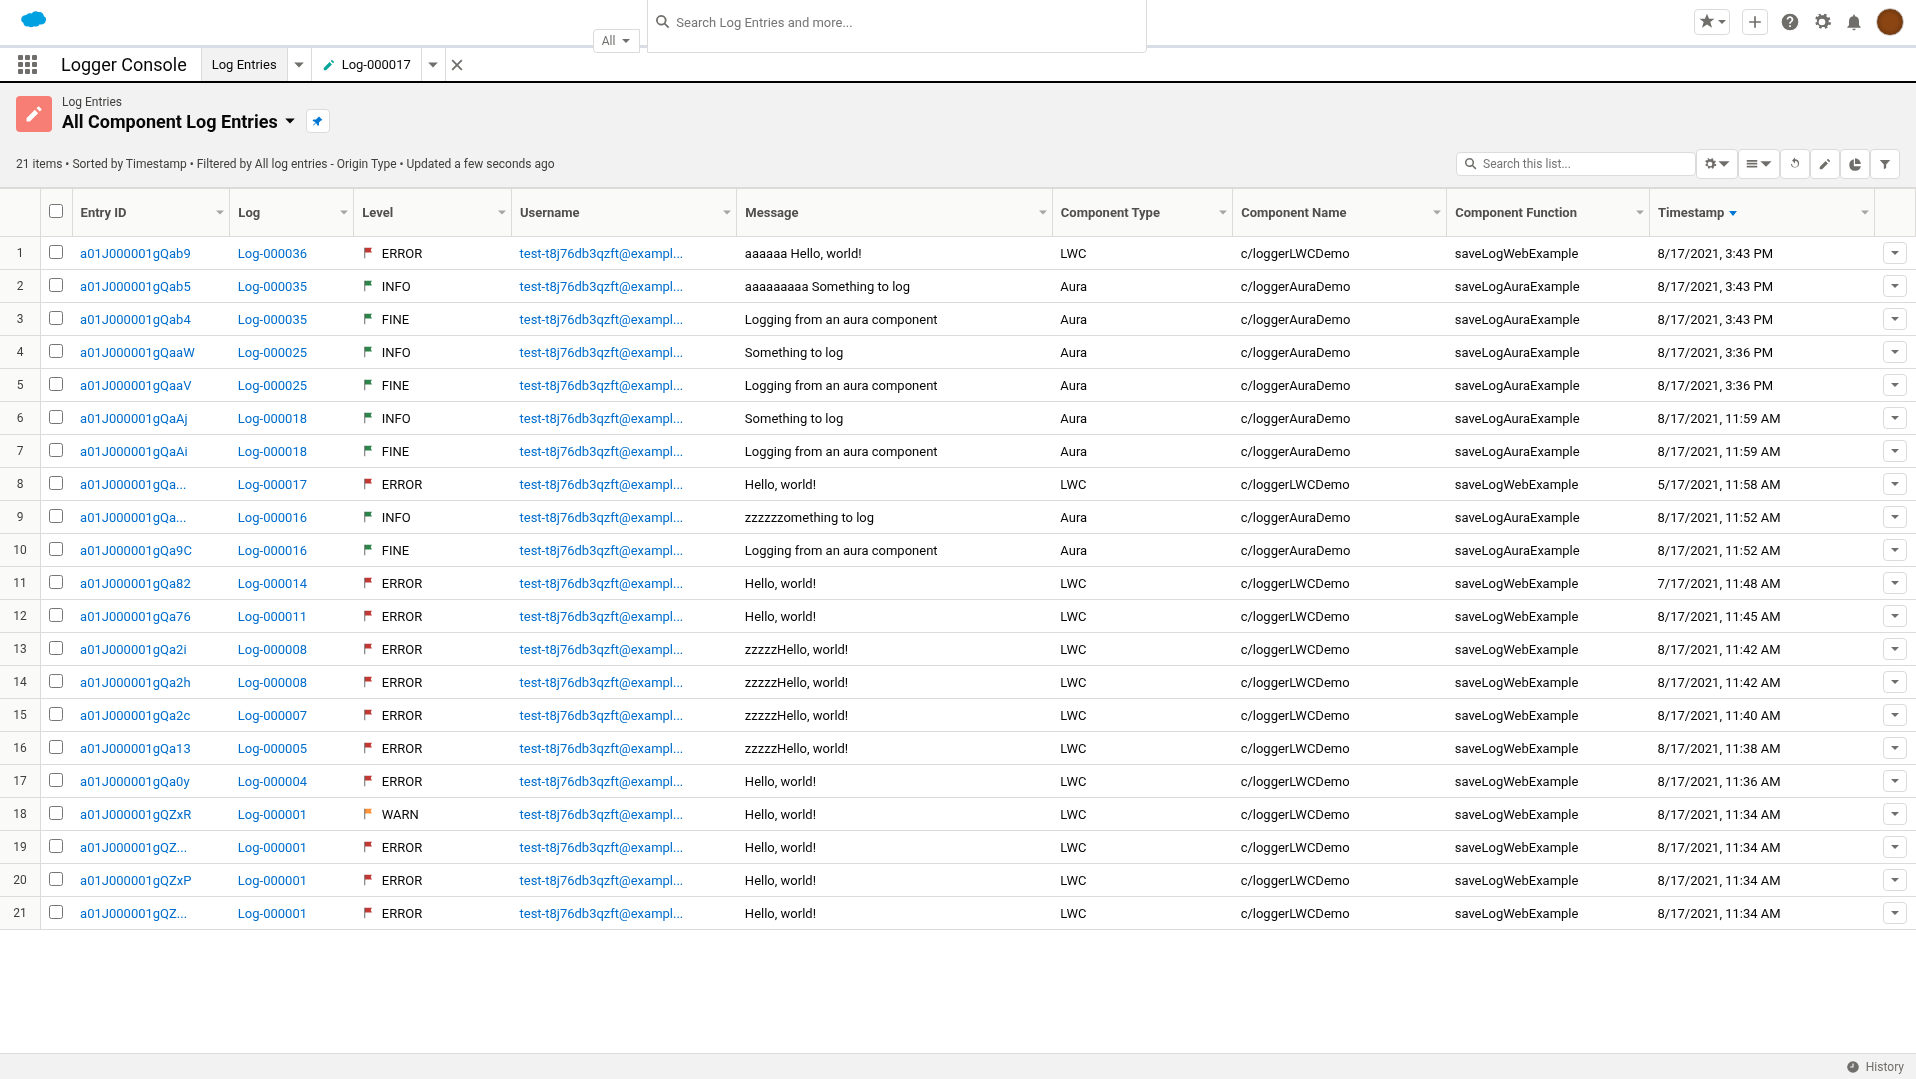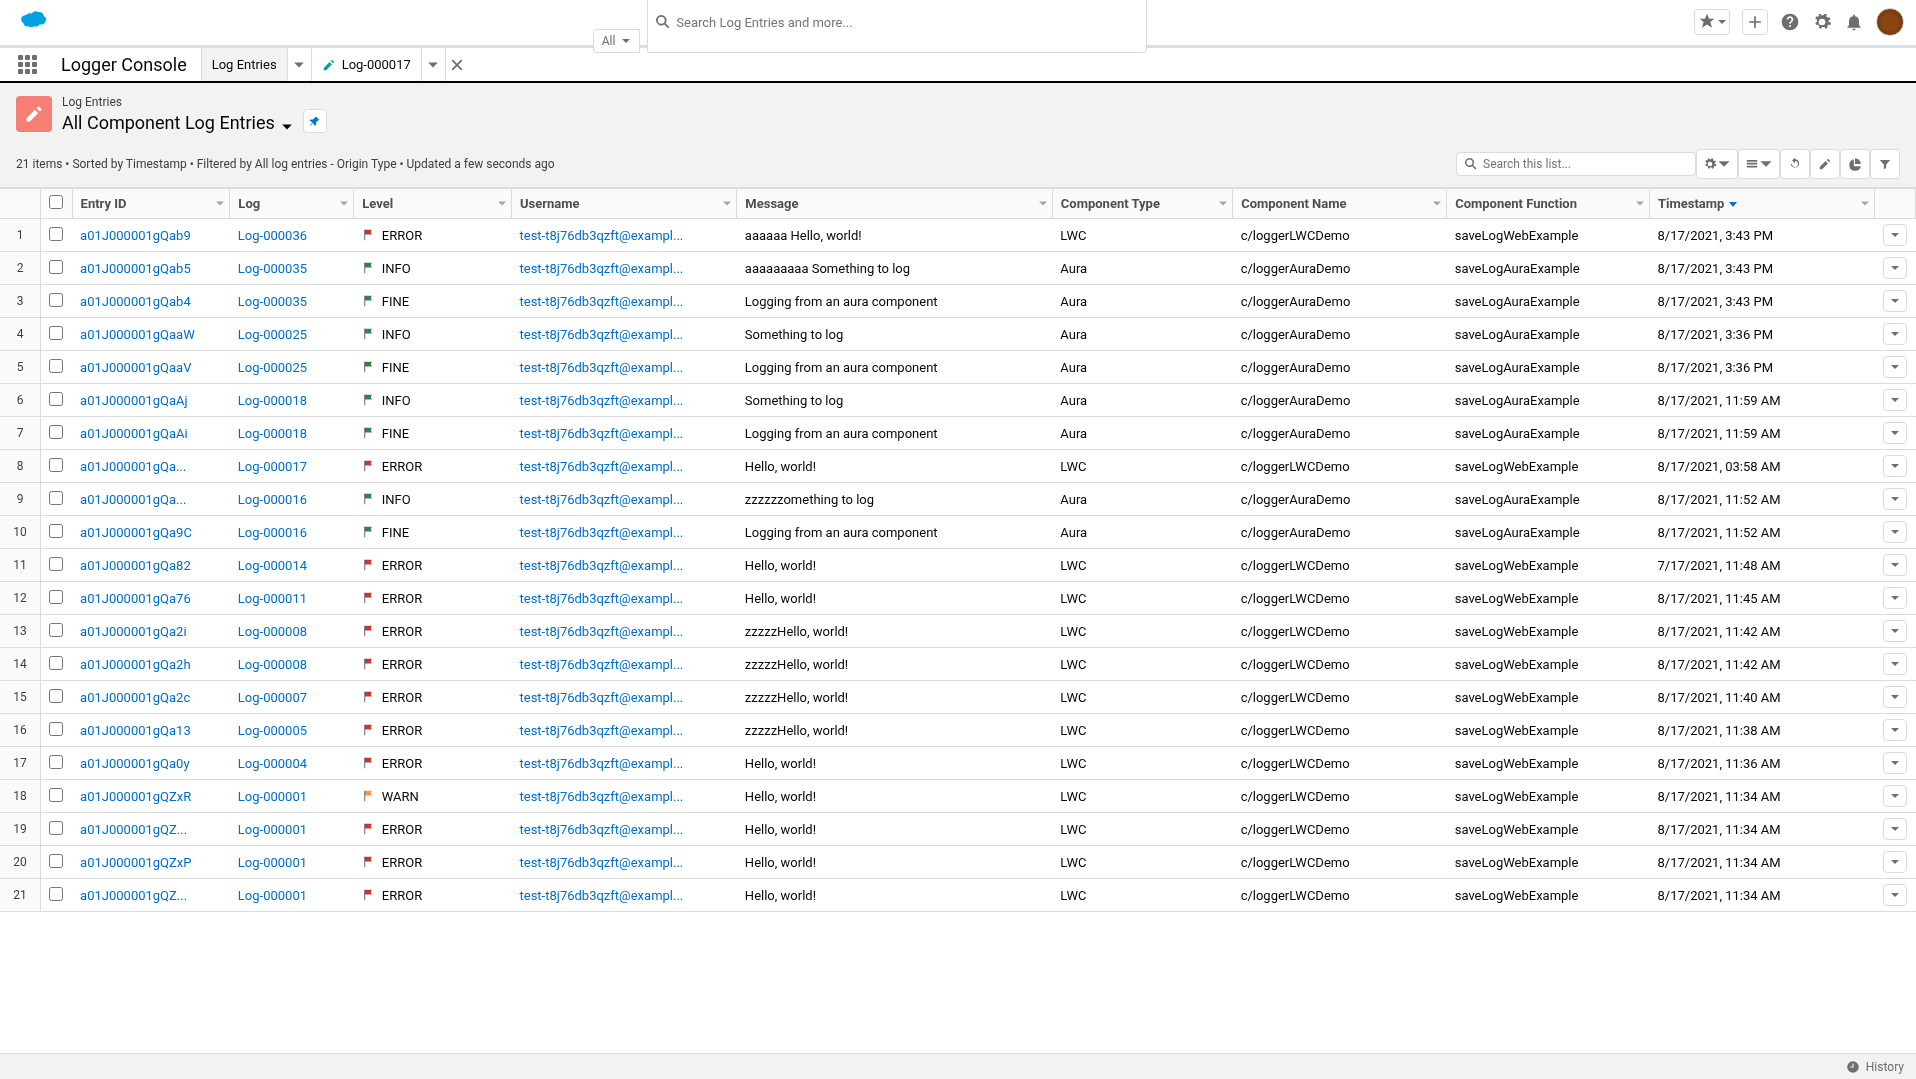--- a/index.html
+++ b/index.html
@@ -23,32 +23,32 @@
 .tab{display:flex;align-items:center;padding:0 10px;gap:6px;font-size:13px;color:#080707;border-left:1px solid #dddbda;cursor:pointer;position:relative}
 .tab.active{background:#f3f2f2}
 .tab .tab-icon{width:14px;height:14px}
 .subtab-split{width:24px;display:flex;align-items:center;justify-content:center;border-left:1px solid #dddbda}
 .page-header{background:#f3f2f2;padding:12px 16px 8px;border-bottom:1px solid #dddbda}
 .ph-top{display:flex;align-items:center;gap:10px}
 .ph-icon{width:36px;height:36px;background:#f77e75;border-radius:4px;display:flex;align-items:center;justify-content:center}
 .ph-icon svg{width:20px;height:20px;fill:#fff}
 .ph-titles{display:flex;flex-direction:column}
 .ph-obj{font-size:12px;color:#3e3e3c}
-.ph-view{font-size:18px;font-weight:400;display:flex;align-items:flex-end;gap:6px}
+.ph-view{font-size:18px;font-weight:700;display:flex;align-items:center;gap:6px}
 .pin-btn{width:24px;height:24px;border:1px solid #dddbda;border-radius:4px;background:#fff;display:flex;align-items:center;justify-content:center;margin-left:4px}
 .ph-bottom{display:flex;align-items:center;justify-content:space-between;margin-top:16px}
 .ph-meta{font-size:12px;color:#3e3e3c}
 .ph-actions{display:flex;align-items:center;}
 .list-search{display:flex;align-items:center;border:1px solid #dddbda;border-radius:4px;background:#fff;padding:4px 8px;gap:6px;width:240px}
 .list-search input{border:none;outline:none;flex:1;font-size:12px}
 .act-btn{border:1px solid #dddbda;border-radius:4px;background:#fff;min-width:30px;height:30px;display:flex;align-items:center;justify-content:center;cursor:pointer;padding:0 6px}
 .act-btn svg{width:14px;height:14px;fill:#706e6b}
 .table-wrap{overflow:auto;height:calc(100% - 45px - 38px - 82px - 26px)}
 table{width:100%;border-collapse:collapse;table-layout:fixed}
-th{background:#fafaf9;border-bottom:1px solid #dddbda;border-top:1px solid #dddbda;text-align:left;padding:6px 8px;font-size:13px;font-weight:700;color:#514f4d;position:relative;border-right:1px solid #dddbda}
+th{background:#fafaf9;border-bottom:1px solid #dddbda;border-top:1px solid #dddbda;text-align:left;padding:15px 8px;font-size:13px;font-weight:700;color:#514f4d;position:relative;border-right:1px solid #dddbda}
 th .col-menu{position:absolute;right:4px;top:50%;transform:translateY(-50%);opacity:.6}
 td{border-bottom:1px solid #dddbda;padding:5px 8px;font-size:13px;color:#080707;overflow:hidden;text-overflow:ellipsis;white-space:nowrap}
 .row-num{text-align:center;color:#3e3e3c;background:#fafaf9;border-right:1px solid #dddbda;font-size:12px}
 .link{color:#006dcc;cursor:pointer}
 .level-cell{display:flex;align-items:center;gap:6px}
 .flag{width:14px;height:14px}
 .row-act{width:28px;text-align:center}
 .row-act-btn{border:1px solid #dddbda;border-radius:4px;width:24px;height:22px;display:inline-flex;align-items:center;justify-content:center;background:#fff}
 .footer-bar{position:absolute;bottom:0;left:0;right:0;height:26px;background:#f3f2f2;border-top:1px solid #dddbda;display:flex;align-items:center;justify-content:flex-end;padding:0 12px;gap:6px;font-size:12px;color:#706e6b}
 .chk{width:14px;height:14px}
@@ -462,21 +462,21 @@
                 <rect x="4" y="3" width="1.5" height="18" fill="#555"></rect>
               </svg>
               <span>ERROR</span>
             </div>
           </td>
           <td><span class="link">test-t8j76db3qzft@exampl...</span></td>
           <td>Hello, world!</td>
           <td>LWC</td>
           <td>c/loggerLWCDemo</td>
           <td>saveLogWebExample</td>
-          <td>8/17/2021, 03:58 AM</td>
+          <td>5/17/2021, 11:58 AM</td>
           <td class="row-act"><div class="row-act-btn">
               <svg width="10" viewBox="0 0 10 10">
                 <path fill="#706e6b" d="M1 3l4 4 4-4z"></path>
               </svg>
             </div></td>
         </tr>
         <tr>
           <td class="row-num">9</td>
           <td><input type="checkbox" class="chk" style=""></td>
           <td><span class="link">a01J000001gQa...</span></td>

